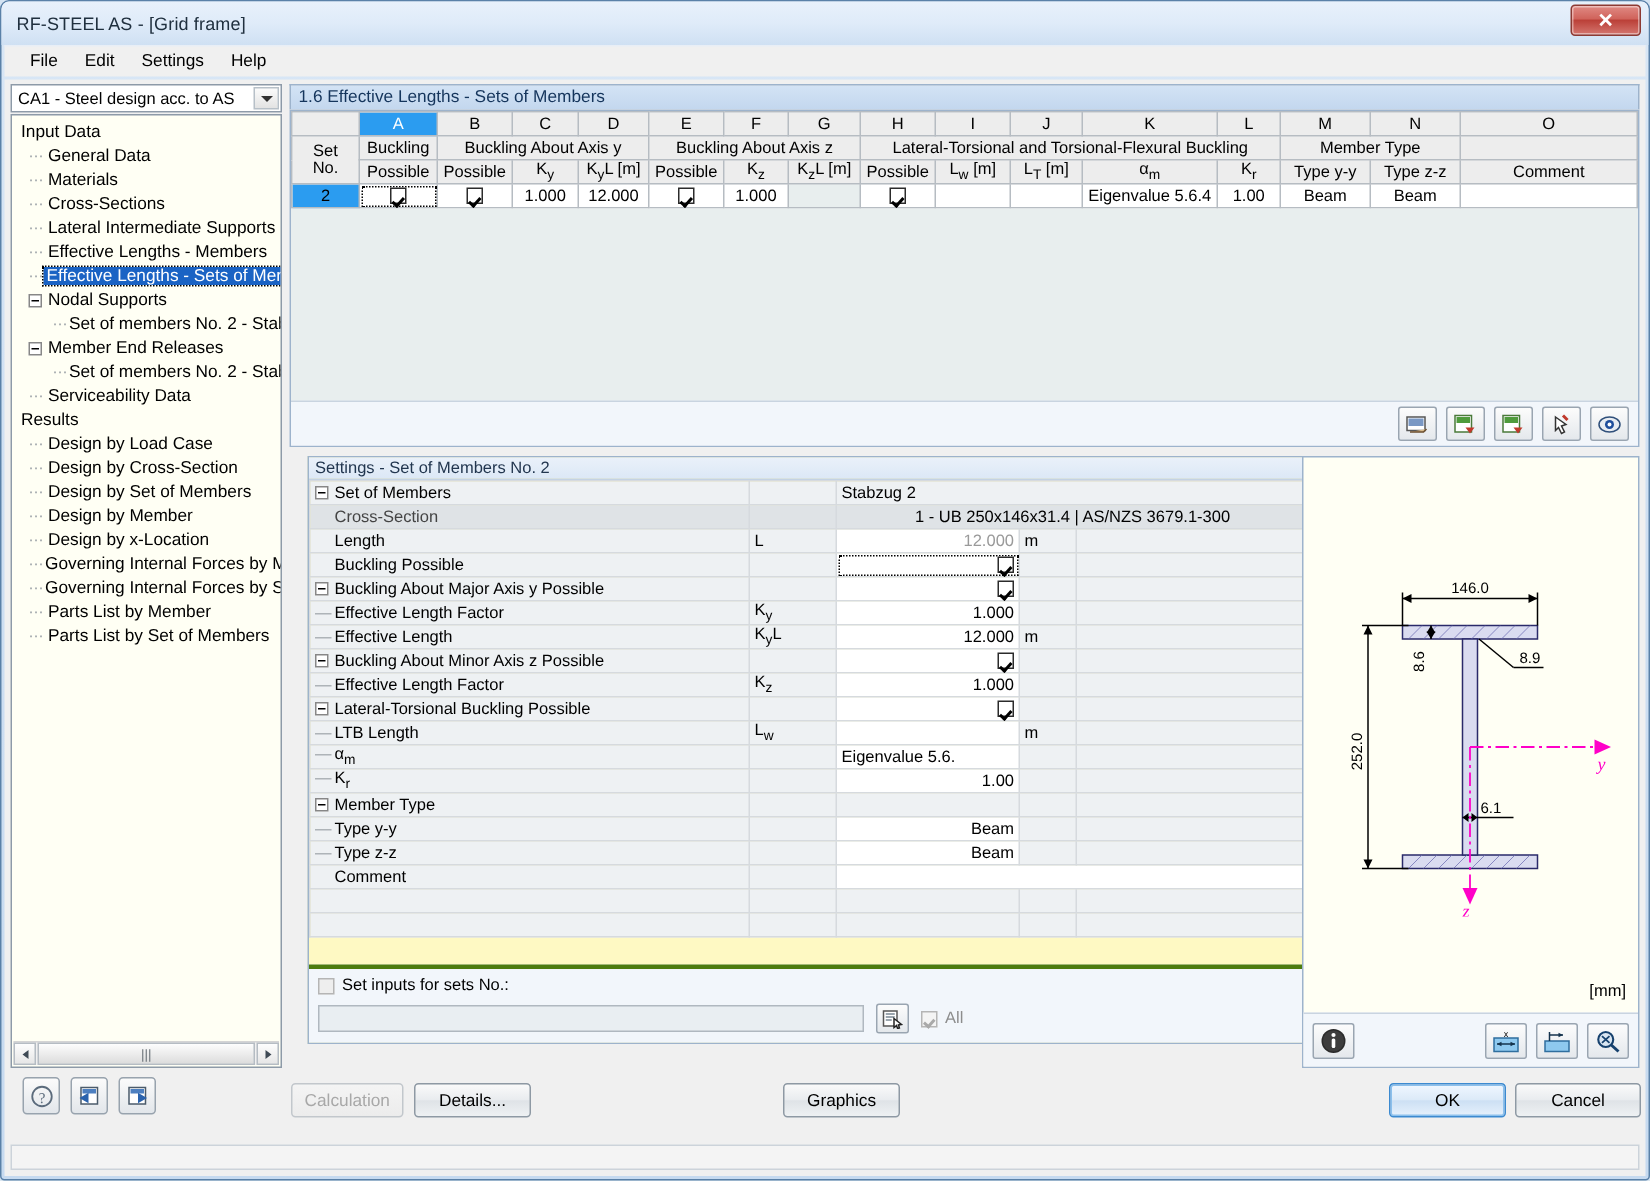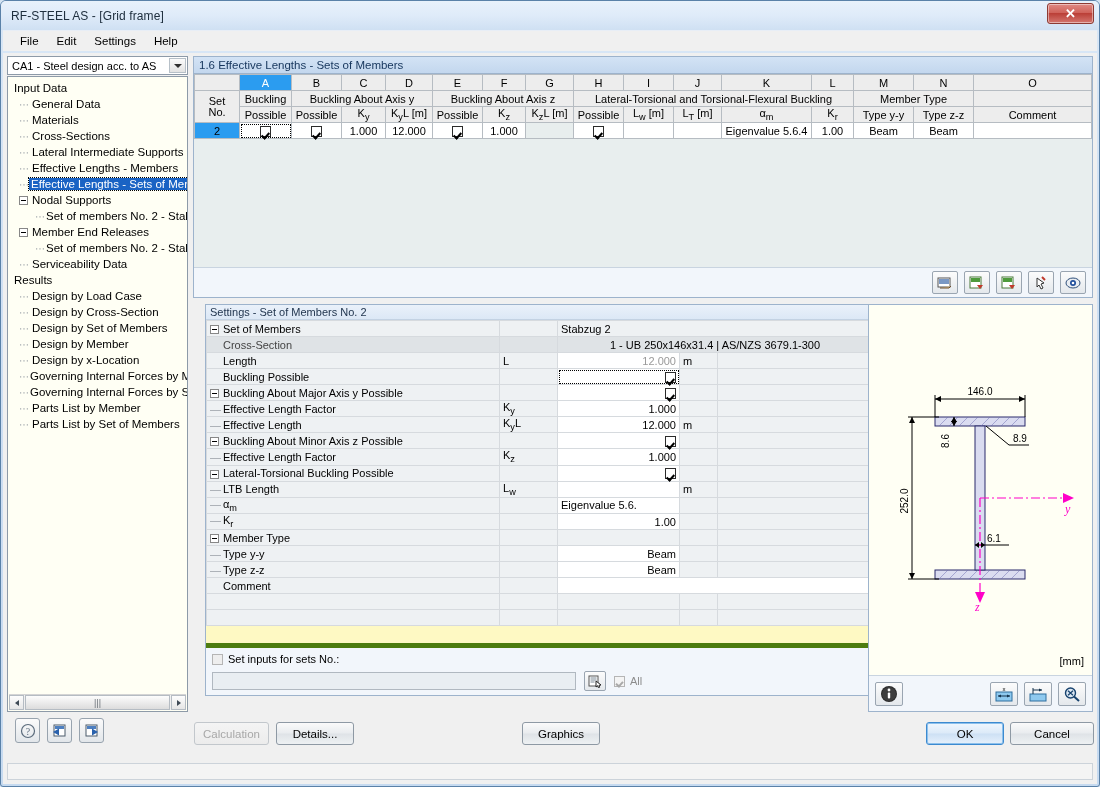--- a/index.html
+++ b/index.html
@@ -162,21 +162,21 @@
   td.pval  { background:#fff; text-align:right; width:122px; }
   td.pval.ro { color:#9a9a9a; background:#fff; }
   td.punit { background:#eef1f3; width:36px; text-align:left; padding-left:4px;}
   td.prest { background:#eef1f3; }
   td.pvalgrey { background:#dfe3e6; color:#8d8d8d; text-align:center; }
   td.pvalname { background:#eef1f3; color:#8a8a8a; text-align:left; }
   .pexp { display:inline-block;width:9px;height:9px;border:1px solid #878787;background:#fff;position:relative;margin-right:4px;vertical-align:middle;}
   .pexp:before{content:"";position:absolute;left:1px;right:1px;top:3px;height:1px;background:#000;}
   .pdash{display:inline-block;width:9px;color:#9aa0a6;margin-right:4px;}
   #setfooter {
-    position:absolute;left:0;right:0;bottom:0;height:52px;background:#f2f6fb;border-top:5px solid #4d7c0f;
+    position:absolute;left:0;right:0;bottom:0;height:52px;background:#f2f6fb;border-top:3px solid #4d7c0f;
     padding:5px 6px;
   }
   .ckline{display:flex;align-items:center;gap:5px;font-size:11px;color:#000;}
   .ckdis{width:11px;height:11px;border:1px solid #b5b5b5;background:#eeeeee;display:inline-block;}
   .ckdis2{width:11px;height:11px;border:1px solid #b5b5b5;background:#f4f4f4;display:inline-block;position:relative;}
   .ckdis2:after{content:"";position:absolute;left:2px;top:3px;width:3px;height:5px;border:solid #a9a9a9;border-width:0 2px 2px 0;transform:rotate(42deg);}
   #setinput{margin-top:6px;display:flex;align-items:center;gap:8px;}
   #setinput .txt{flex:0 0 364px;height:18px;border:1px solid #b0b8c0;background:#e9eef2;}
   .sbtn{width:22px;height:20px;border:1px solid #9aa5b1;border-radius:2px;background:linear-gradient(to bottom,#fcfcfc,#e4e8ec);display:flex;align-items:center;justify-content:center;cursor:pointer;}
 

